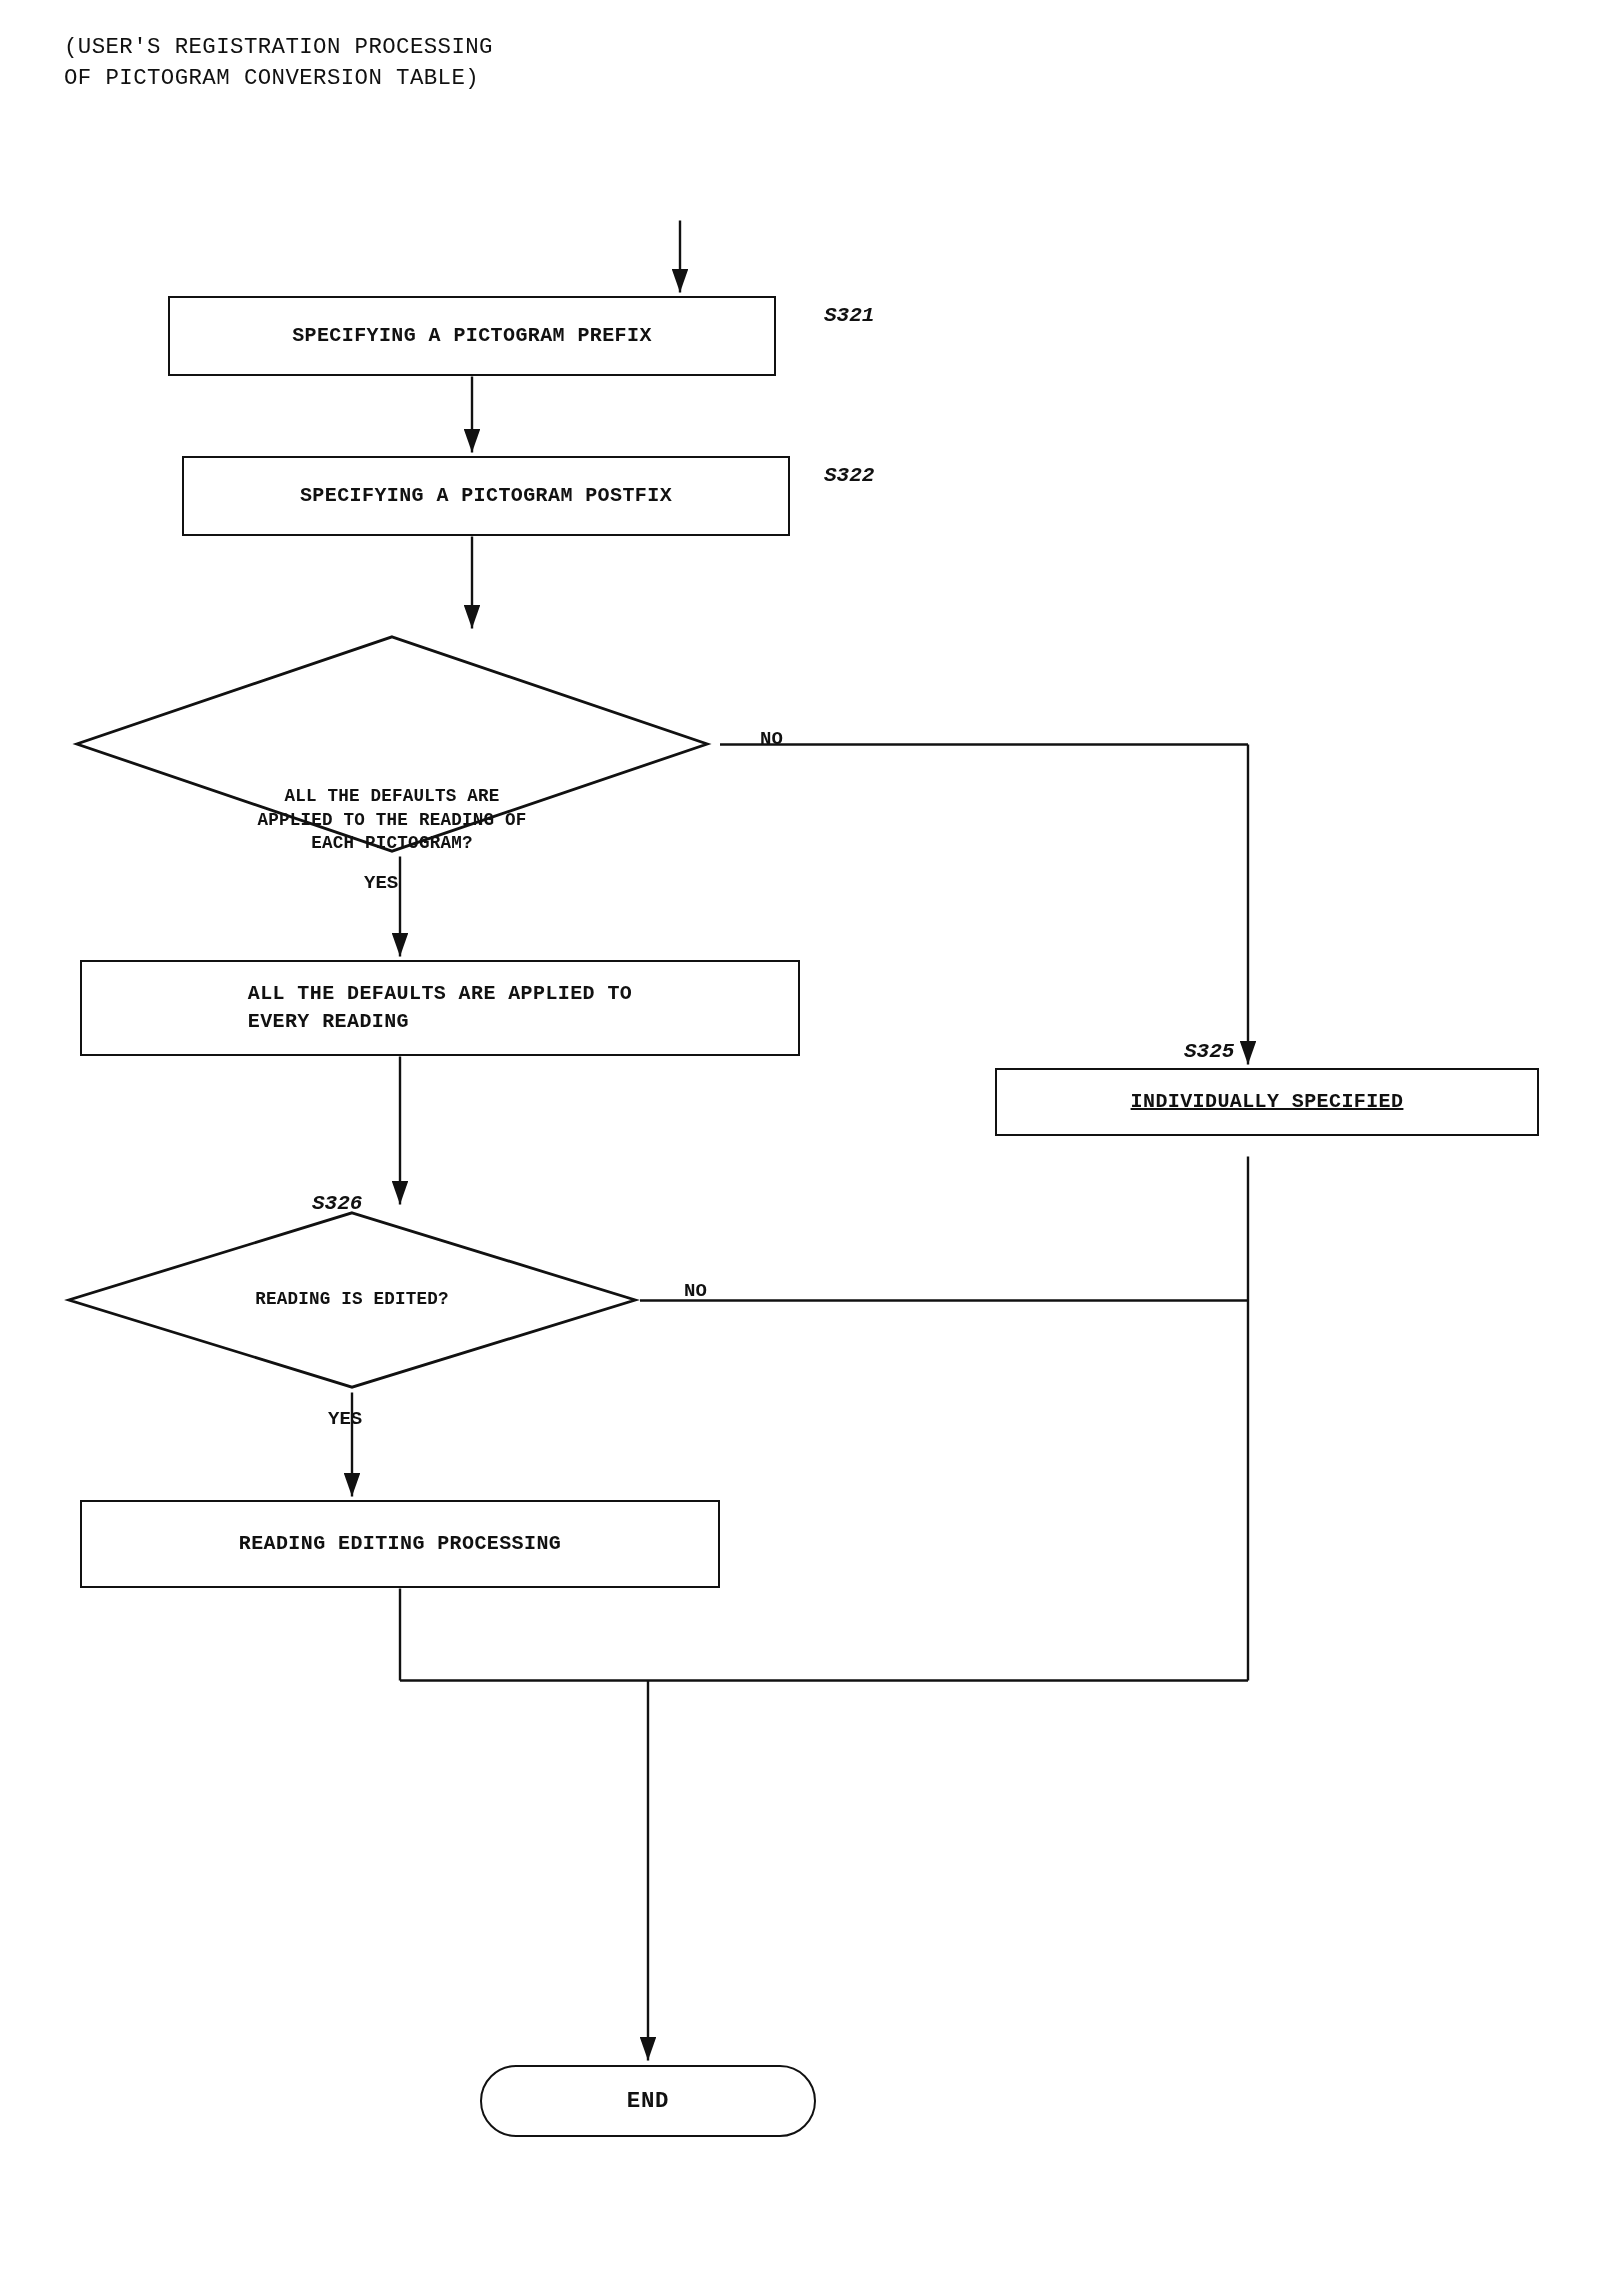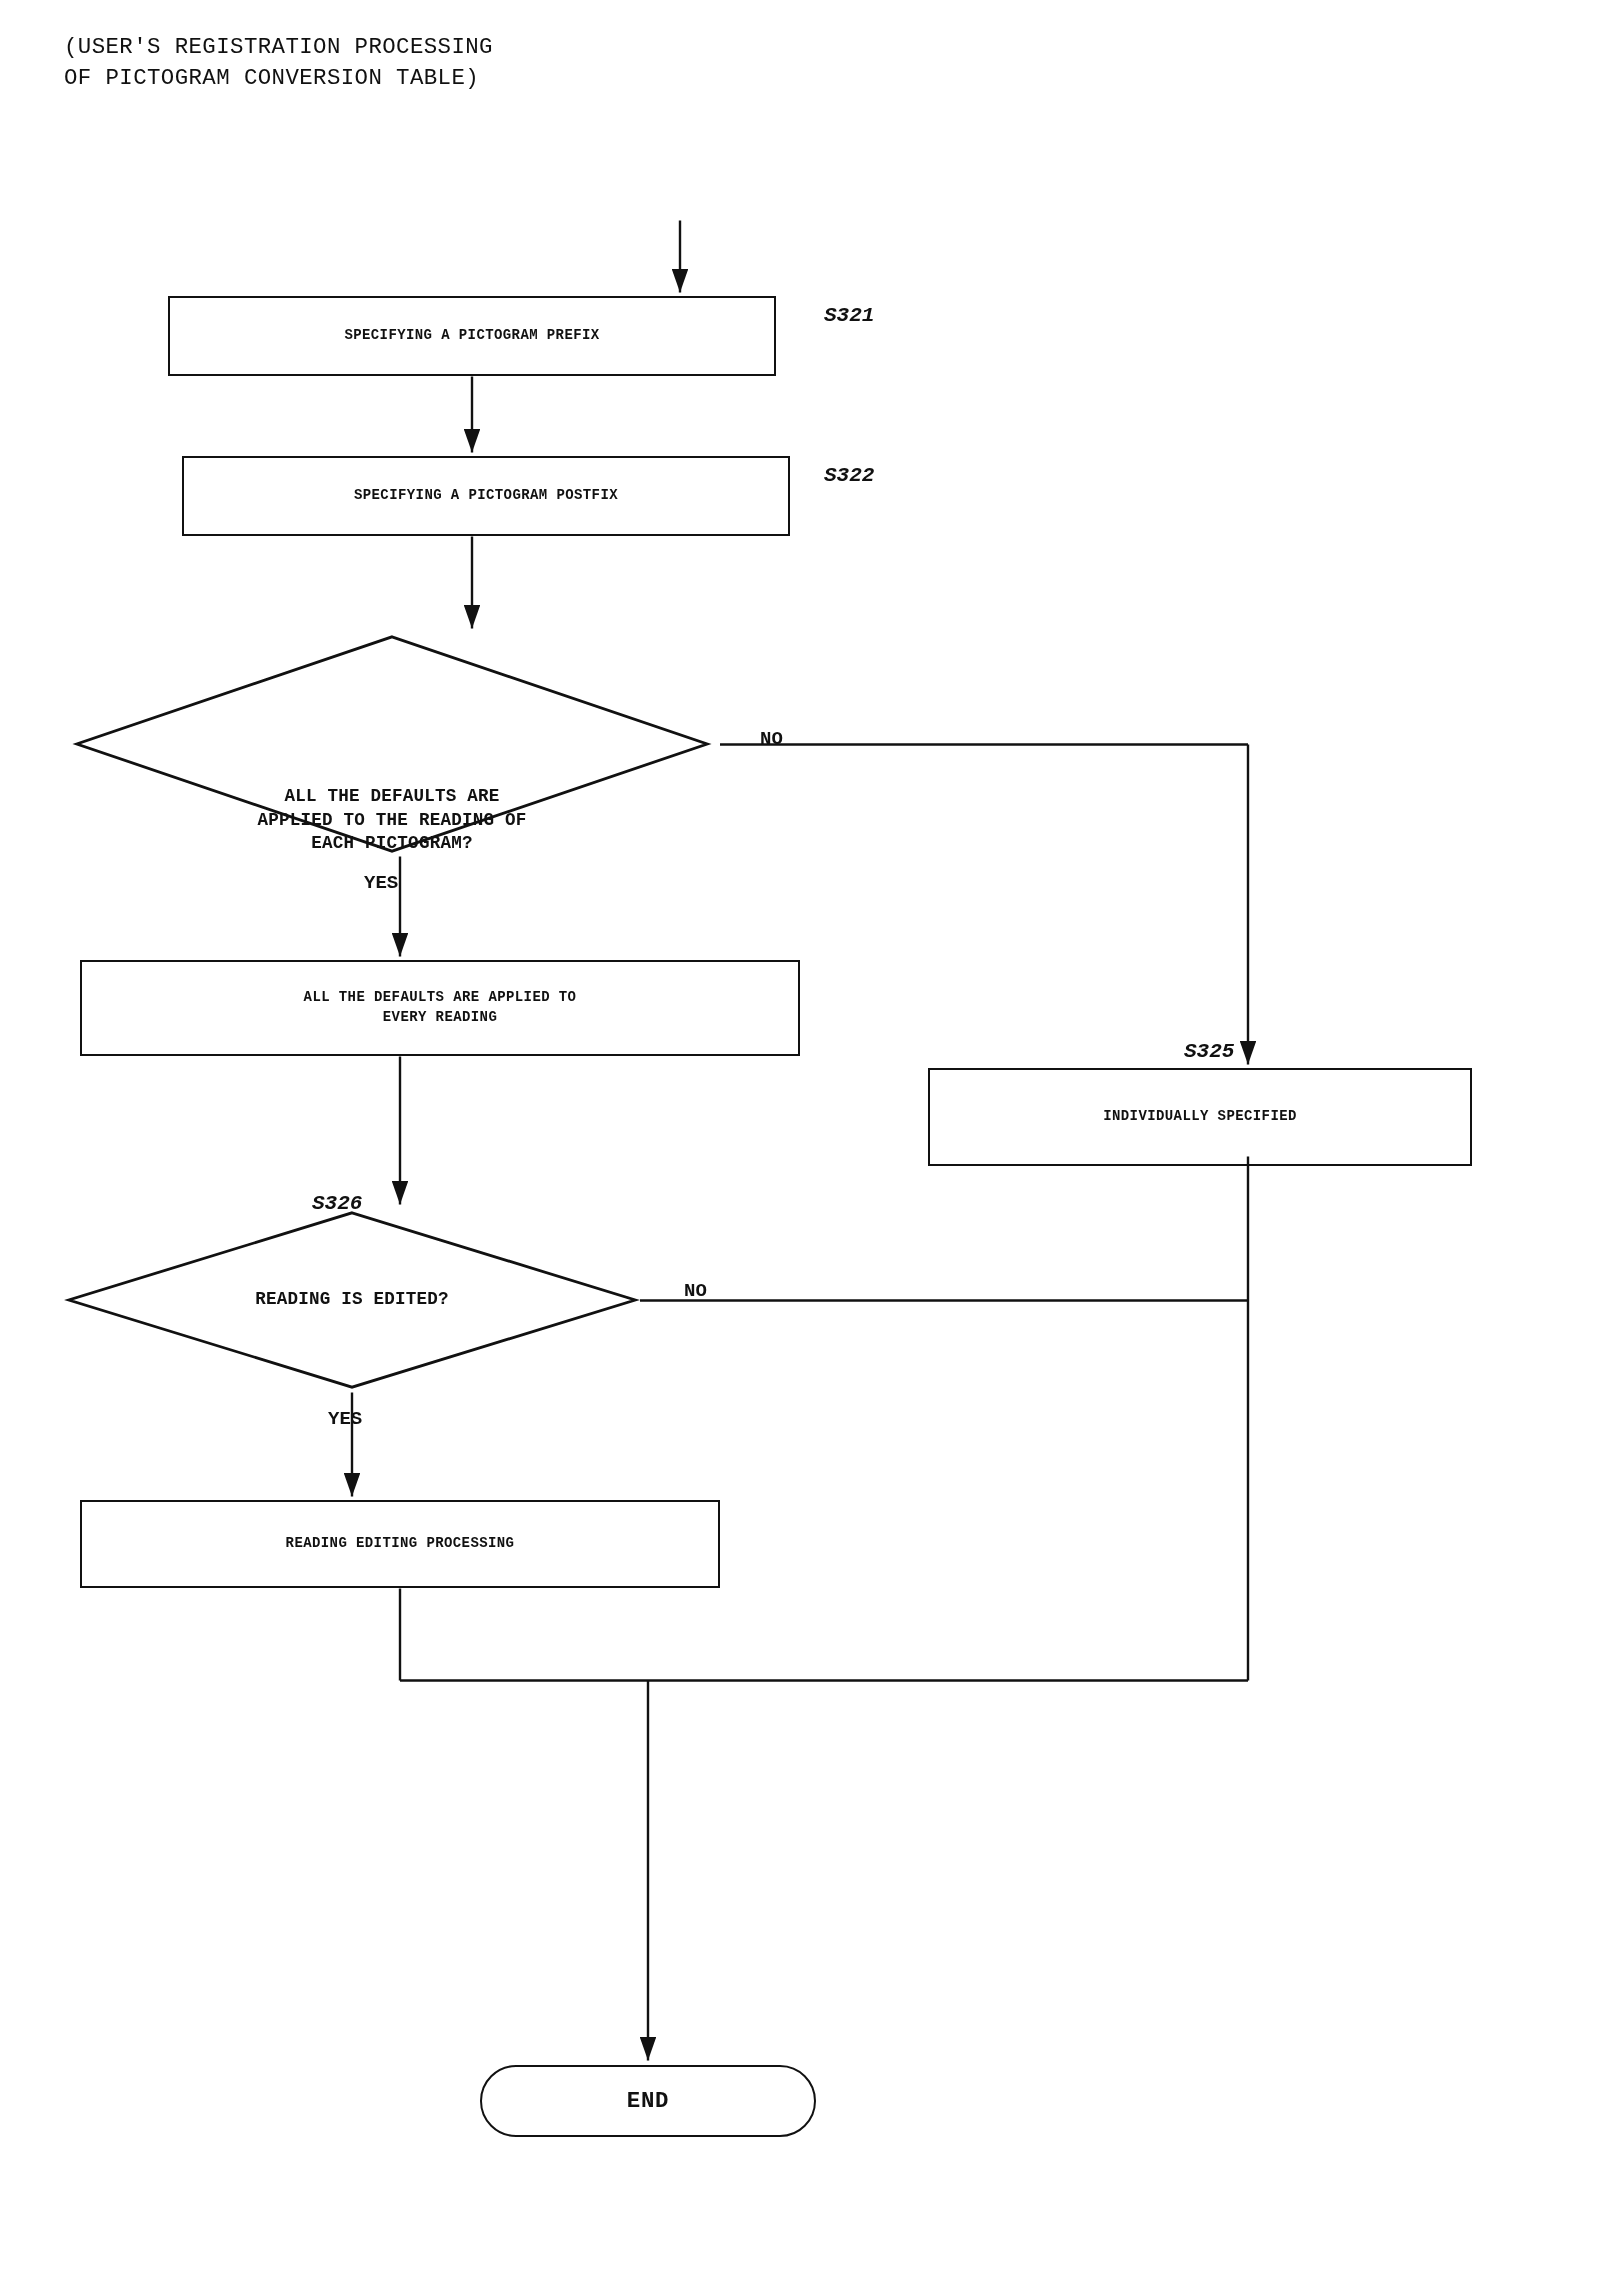--- a/index.html
+++ b/index.html
@@ -47,25 +47,25 @@
     }
 
     
     .rect {
       position: absolute;
       border: 2.4px solid #111;
       display: flex;
       align-items: center;
       justify-content: center;
       background: #fff;
-      font-size: 14px;
+      font-size: 20px;
       font-weight: bold;
       letter-spacing: 0.4px;
       color: #111;
-      text-align: center;
+      text-align: left;
       line-height: 1.4;
       padding: 8px 16px;
     }
 
     
     .diamond-wrapper {
       position: absolute;
       display: flex;
       align-items: center;
       justify-content: center;
@@ -157,21 +157,21 @@
   </div>
 
   <div class="branch-label" style="left: 760px; top: 728px;">
     <span>NO</span>
   </div>
 
   <div class="step-label" style="left: 1184px; top: 1040px;">
     <span>S325</span>
   </div>
 
-  <div class="rect" style="left: 928px; top: 1068px; width: 544px; height: 98px;">
+  <div class="rect" style="left: 995px; top: 1068px; width: 544px; height: 68px; text-decoration: underline;">
     <span>INDIVIDUALLY SPECIFIED</span>
   </div>
 
   <div class="branch-label" style="left: 364px; top: 872px;">
     <span>YES</span>
   </div>
 
   <div class="step-label" style="left: 672px; top: 972px;">
     <span>S324</span>
   </div>

